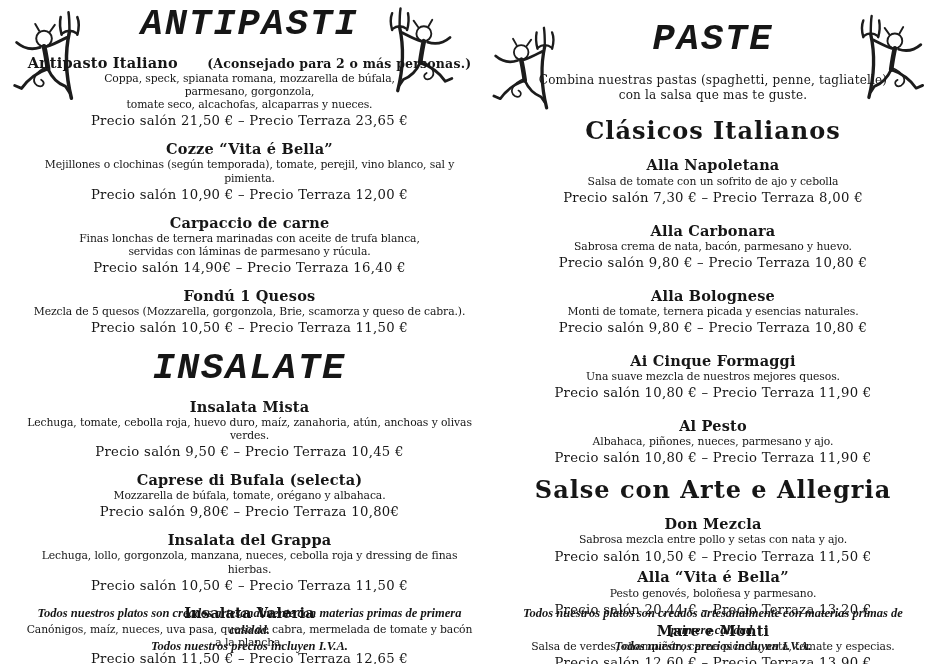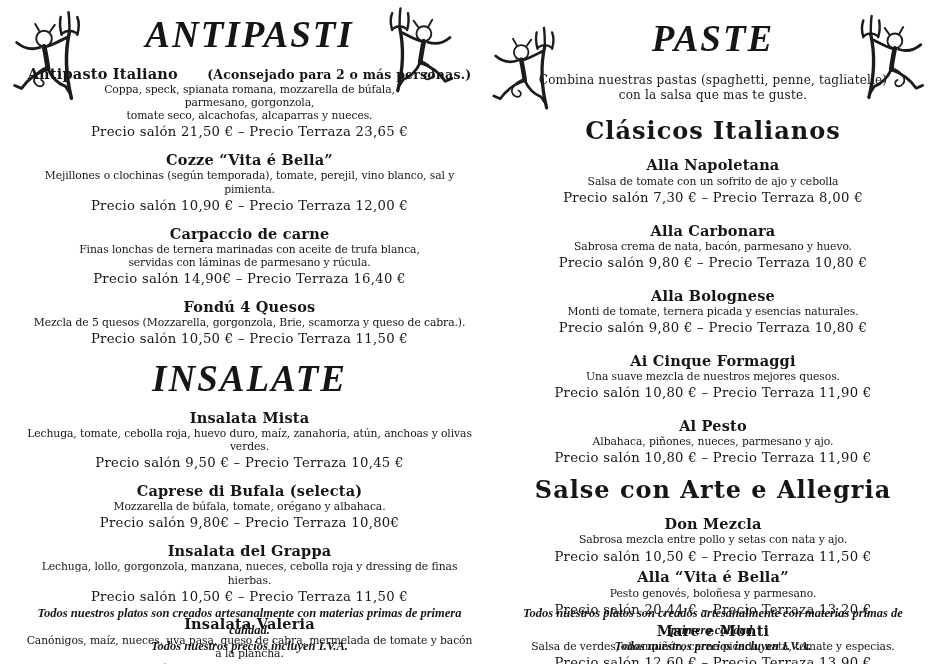--- a/index.html
+++ b/index.html
@@ -6,22 +6,22 @@
   .page{
     position:relative;width:940px;height:664px;background:#ffffff;
     overflow:hidden;color:#161616;
     font-family:"DejaVu Serif", serif;
   }
   .col{position:absolute;top:0;height:664px;text-align:center;}
   .col-left{left:22px;width:455px;}
   .col-right{left:518px;width:390px;top:10px;height:654px;}
 
   .script-title{
-    font-family:Liberation Serif, serif;font-style:italic;font-weight:bold;
-    font-size:37px;letter-spacing:2px;margin:16px 0 10px 0;line-height:1.05;
+    font-family:Liberation Mono, monospace;font-style:italic;font-weight:bold;
+    font-size:37px;letter-spacing:2px;margin:5px 0 10px 0;line-height:1.05;
   }
   .col-right .script-title{margin-top:10px;margin-bottom:14px;}
   .intro{font-size:12px;line-height:1.3;margin-bottom:14px;letter-spacing:.2px;}
   .section-heading{
     font-family:"DejaVu Serif", serif;font-weight:bold;font-size:24px;
     letter-spacing:1px;margin:10px 0 12px 0;line-height:1.1;
   }
   .item{margin:0 0 10px 0;}
   .item-tight{margin-bottom:3px;}
   .item-roomy{margin-bottom:15px;}
@@ -103,21 +103,21 @@
     </div>
 
     <div class="item">
       <div class="item-name">Carpaccio de carne</div>
       <div class="item-desc">Finas lonchas de ternera marinadas con aceite de trufa blanca,</div>
       <div class="item-desc">servidas con láminas de parmesano y rúcula.</div>
       <div class="item-price">Precio salón 14,90€ – Precio Terraza 16,40 €</div>
     </div>
 
     <div class="item">
-      <div class="item-name">Fondú 4 Quesos</div>
+      <div class="item-name">Fondú 1 Quesos</div>
       <div class="item-desc">Mezcla de 5 quesos (Mozzarella, gorgonzola, Brie, scamorza y queso de cabra.).</div>
       <div class="item-price">Precio salón 10,50 € – Precio Terraza 11,50 €</div>
     </div>
 
     <h1 class="script-title insalate-title">INSALATE</h1>
 
     <div class="item">
       <div class="item-name">Insalata Mista</div>
       <div class="item-desc">Lechuga, tomate, cebolla roja, huevo duro, maíz, zanahoria, atún, anchoas y olivas verdes.</div>
       <div class="item-price">Precio salón 9,50 € – Precio Terraza 10,45 €</div>

